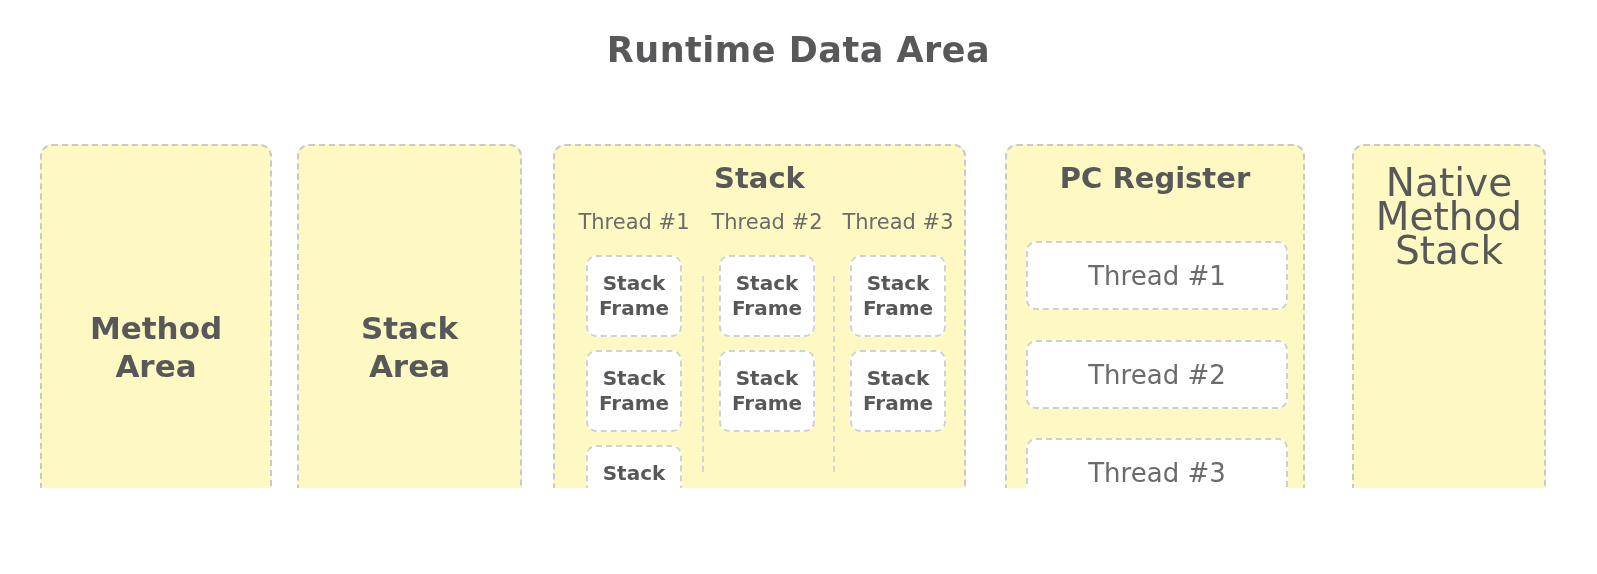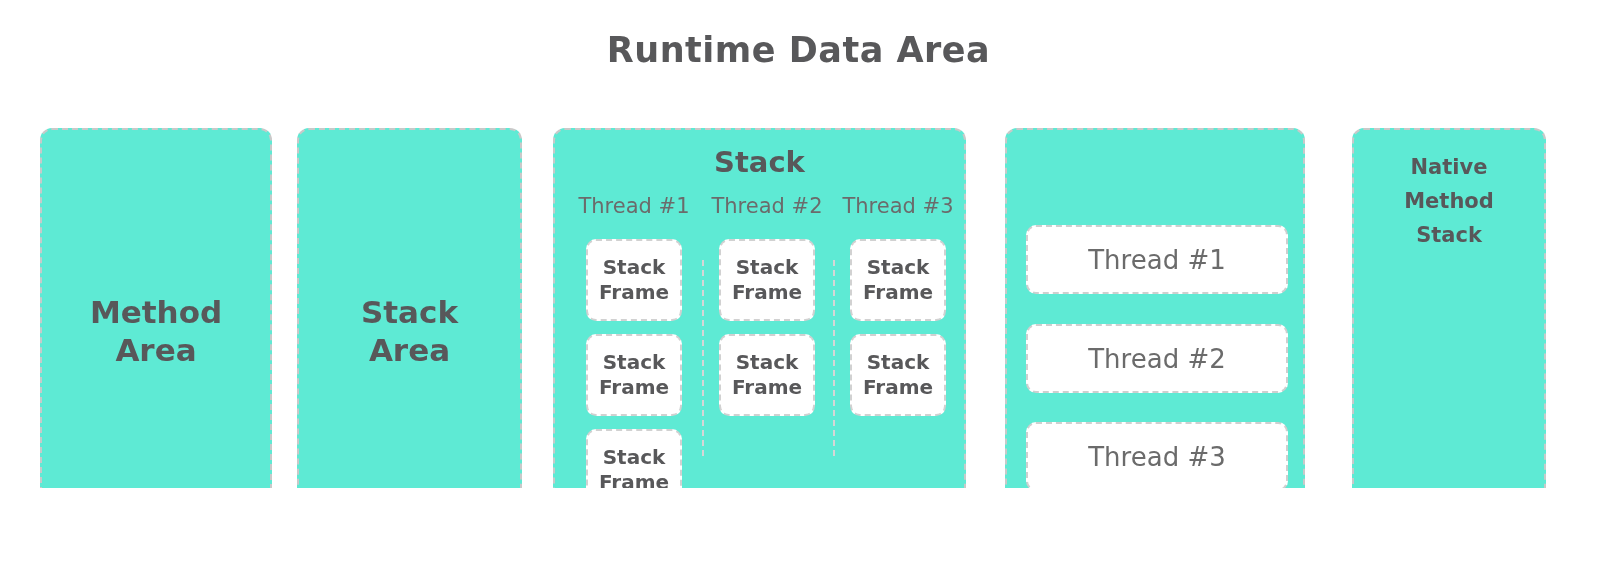--- a/index.html
+++ b/index.html
@@ -22,26 +22,26 @@
     width: 100%;
     margin: 0;
     text-align: center;
     font-size: 35px;
     font-weight: bold;
     color: #58585a;
     letter-spacing: 0.5px;
   }
   .box {
     position: absolute;
-    top: 128px;
+    top: 144px;
     height: 406px;
     border: 2px dashed #c9c9c9;
     border-radius: 12px;
     box-sizing: border-box;
-    background: #5eead4;
+    background: #fef9c3;
   }
   .center-label {
     display: flex;
     align-items: center;
     justify-content: center;
   }
   .big-label {
     font-size: 31px;
     font-weight: bold;
     color: #58585a;
@@ -132,22 +132,22 @@
   .pc-2 { top: 194px; }
   .pc-3 { top: 292px; }
 
   
   .native-label {
     position: absolute;
     top: 20px;
     left: 0;
     width: 100%;
     text-align: center;
-    font-size: 21px;
-    font-weight: bold;
+    font-size: 39px;
+    font-weight: normal;
     color: #58585a;
     line-height: 34px;
     white-space: pre-line;
   }
   .bottom-rule {
     position: absolute;
     left: 0;
     top: 567px;
     width: 100%;
     height: 2px;
@@ -198,20 +198,21 @@
 Frame</div>
       <div class="stack-frame">Stack
 Frame</div>
     </div>
 
     <div class="col-divider divider-1"></div>
     <div class="col-divider divider-2"></div>
   </div>
 
   <div class="box pc-box">
+    <div class="section-title">PC Register</div>
     <div class="pc-thread pc-1">Thread #1</div>
     <div class="pc-thread pc-2">Thread #2</div>
     <div class="pc-thread pc-3">Thread #3</div>
   </div>
 
   <div class="box native-box">
     <div class="native-label">Native
 Method
 Stack</div>
   </div>

